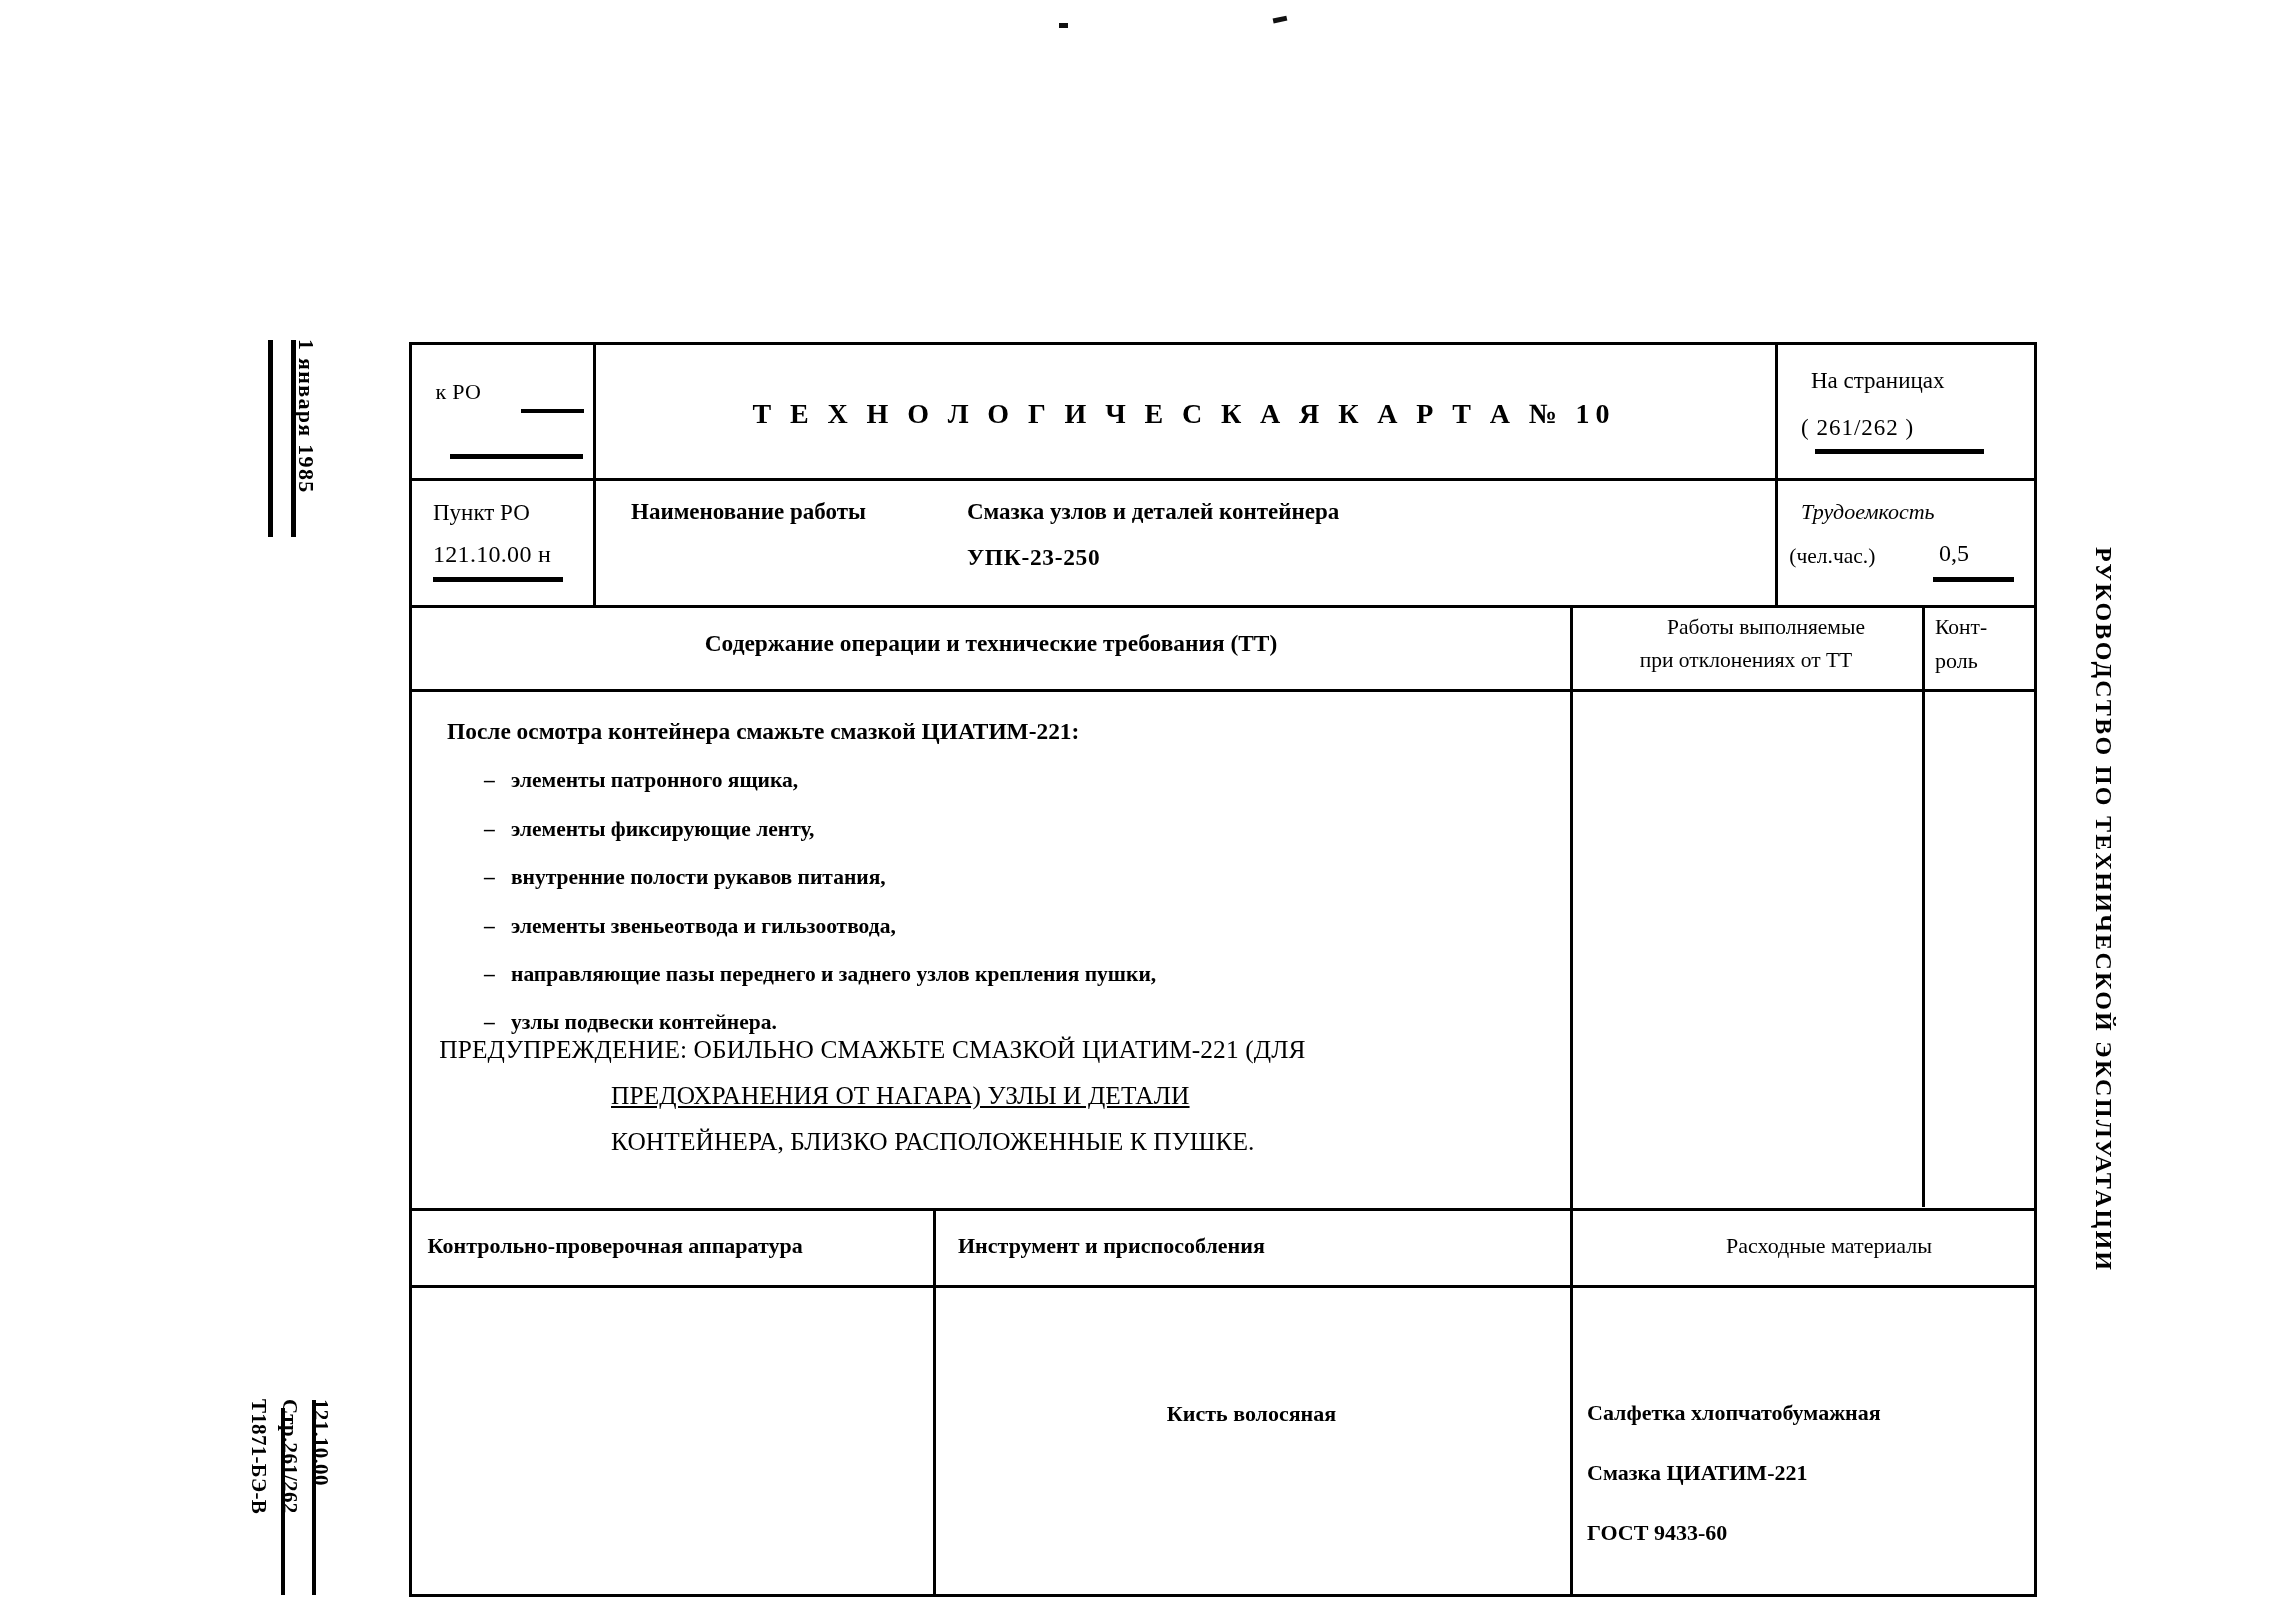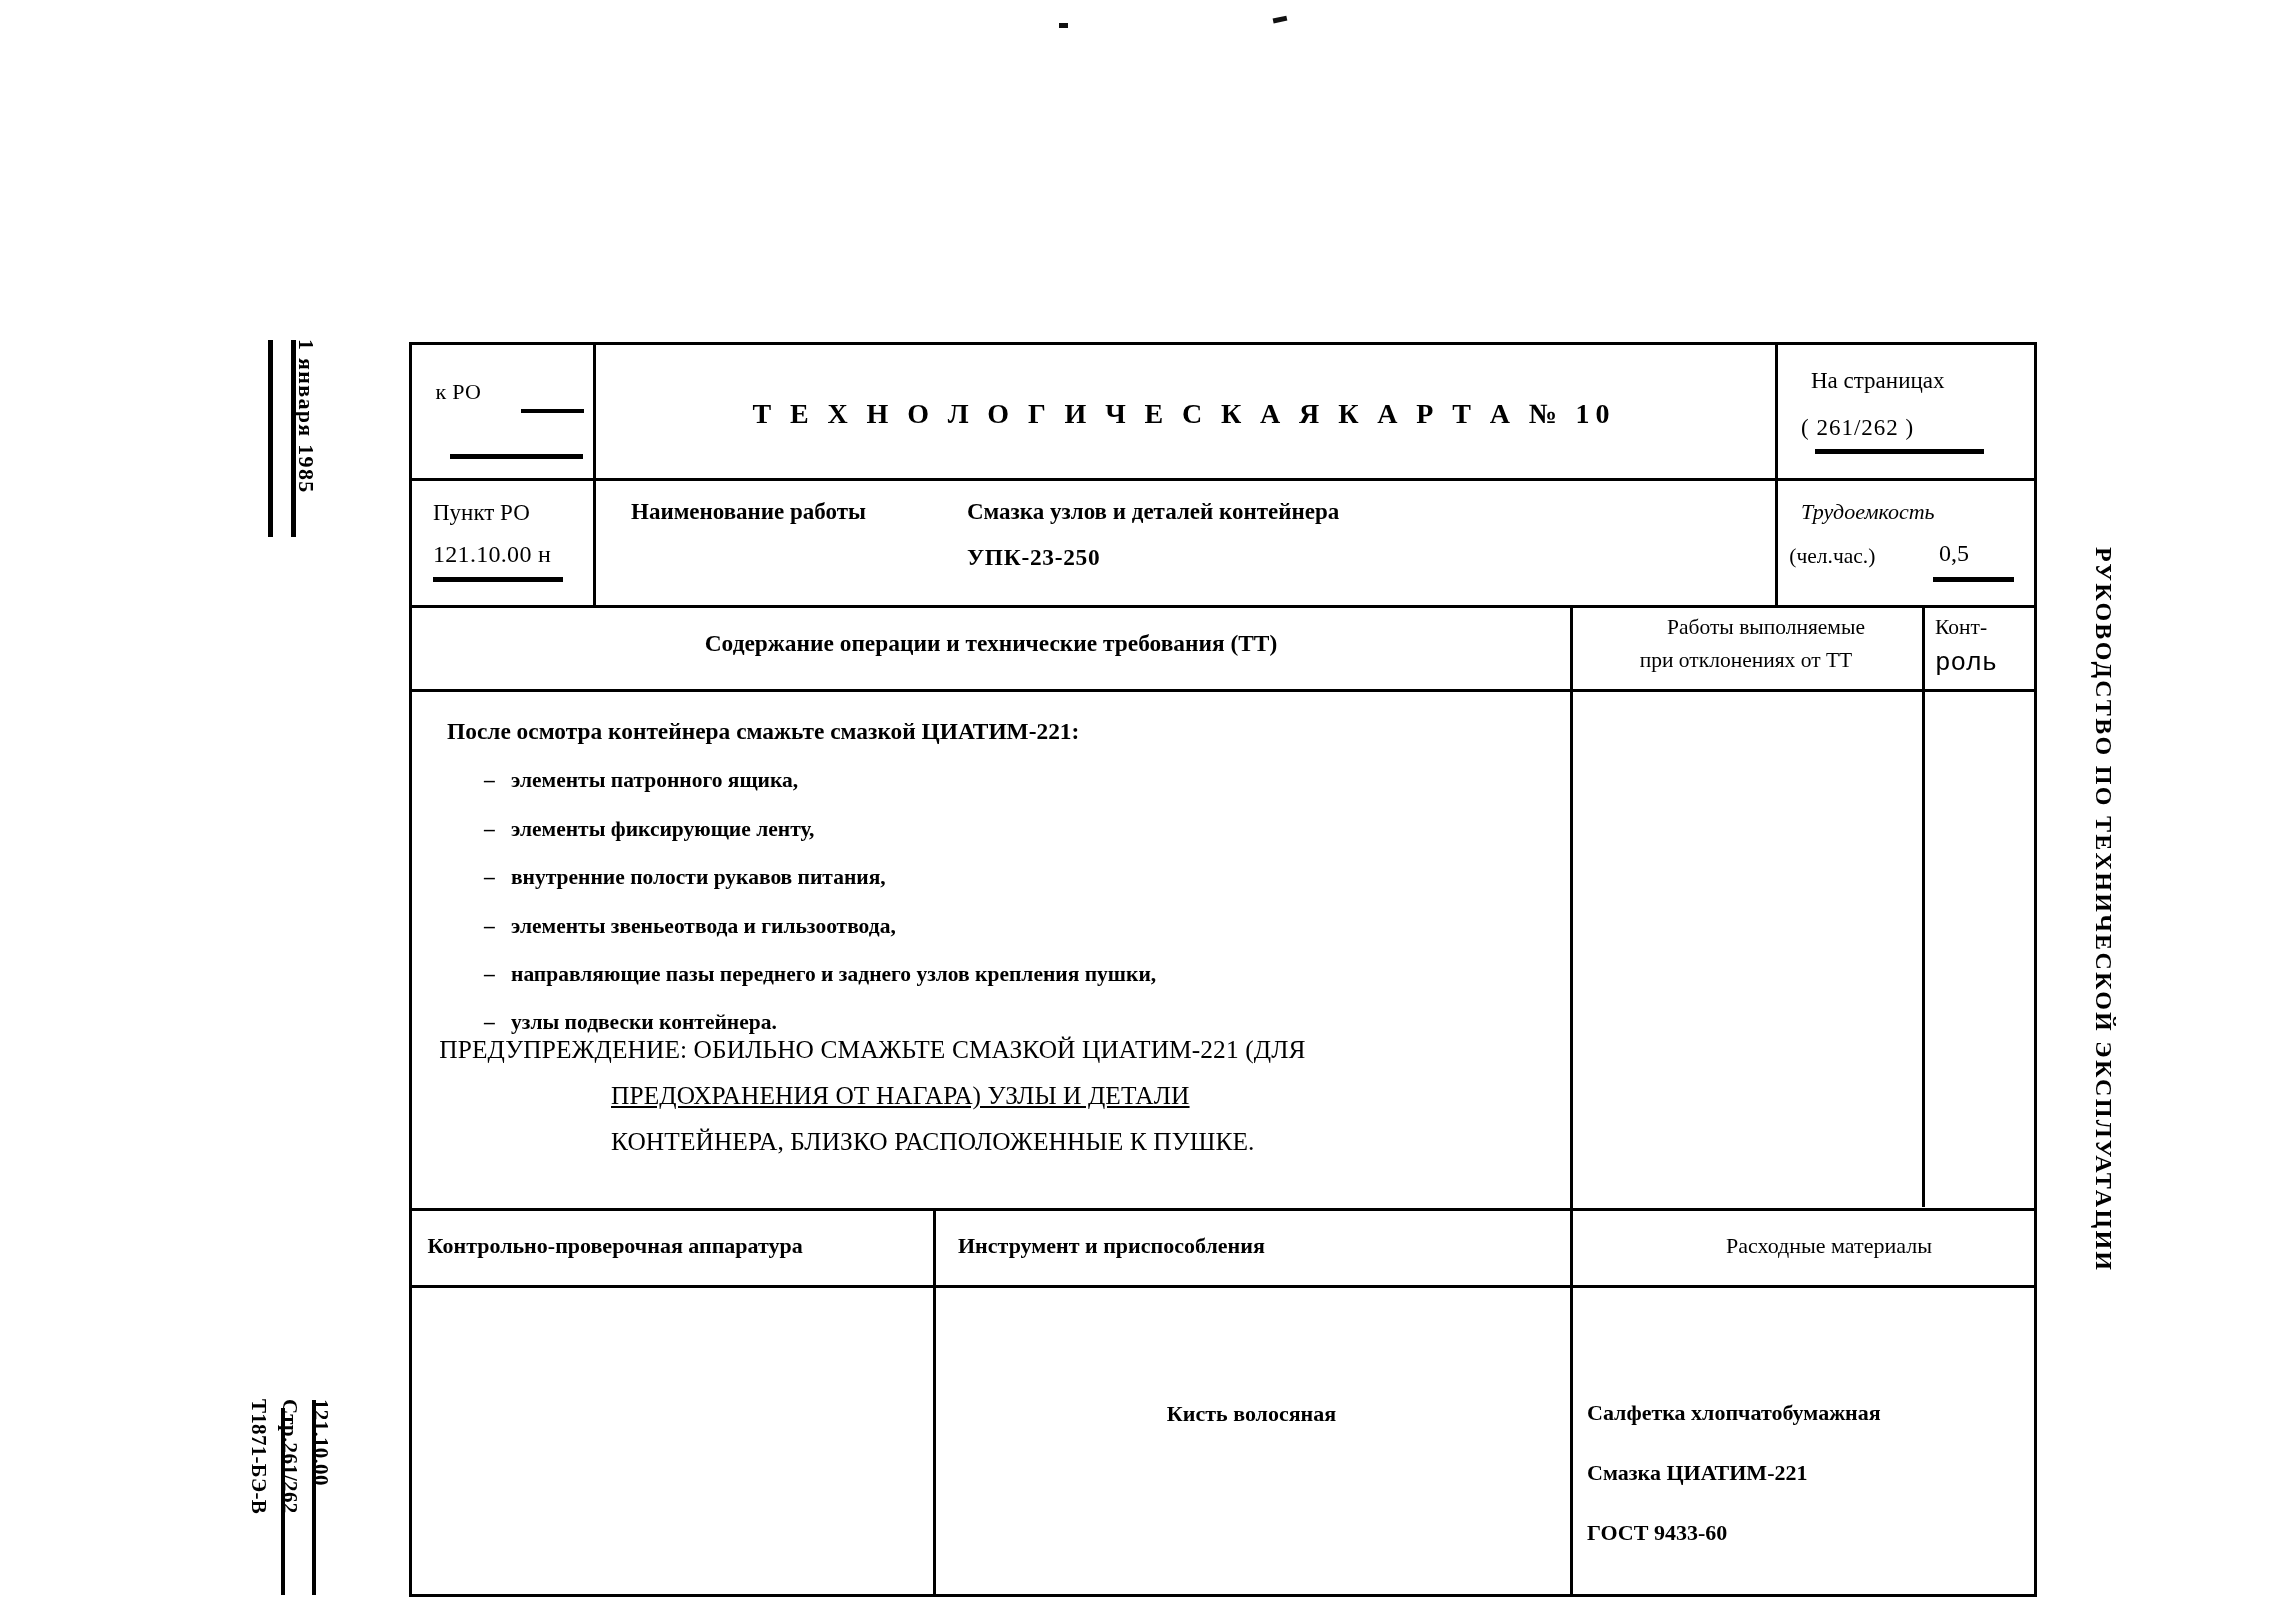--- a/index.html
+++ b/index.html
@@ -170,21 +170,21 @@
     text-align: center; font-size: 21.5px; white-space: nowrap;
   }
 
   #colhead-control { left: 1510px; top: 260px; width: 115px; height: 83px; }
   #colhead-control-l1 {
     position: absolute; left: 13px; top: 10.4px;
     font-size: 21.5px; white-space: nowrap;
   }
   #colhead-control-l2 {
     position: absolute; left: 13px; top: 43px;
-    font-size: 26px; white-space: nowrap; font-family: Liberation Mono, monospace;
+    font-size: 22px; white-space: nowrap;
   }
 
   
   #op-body {
     position: absolute; left: 0; top: 344px; width: 1158px; height: 519px;
     padding: 29px 26px 0 26px;
     box-sizing: border-box;
   }
   #op-intro {
     font-size: 23.4px;

